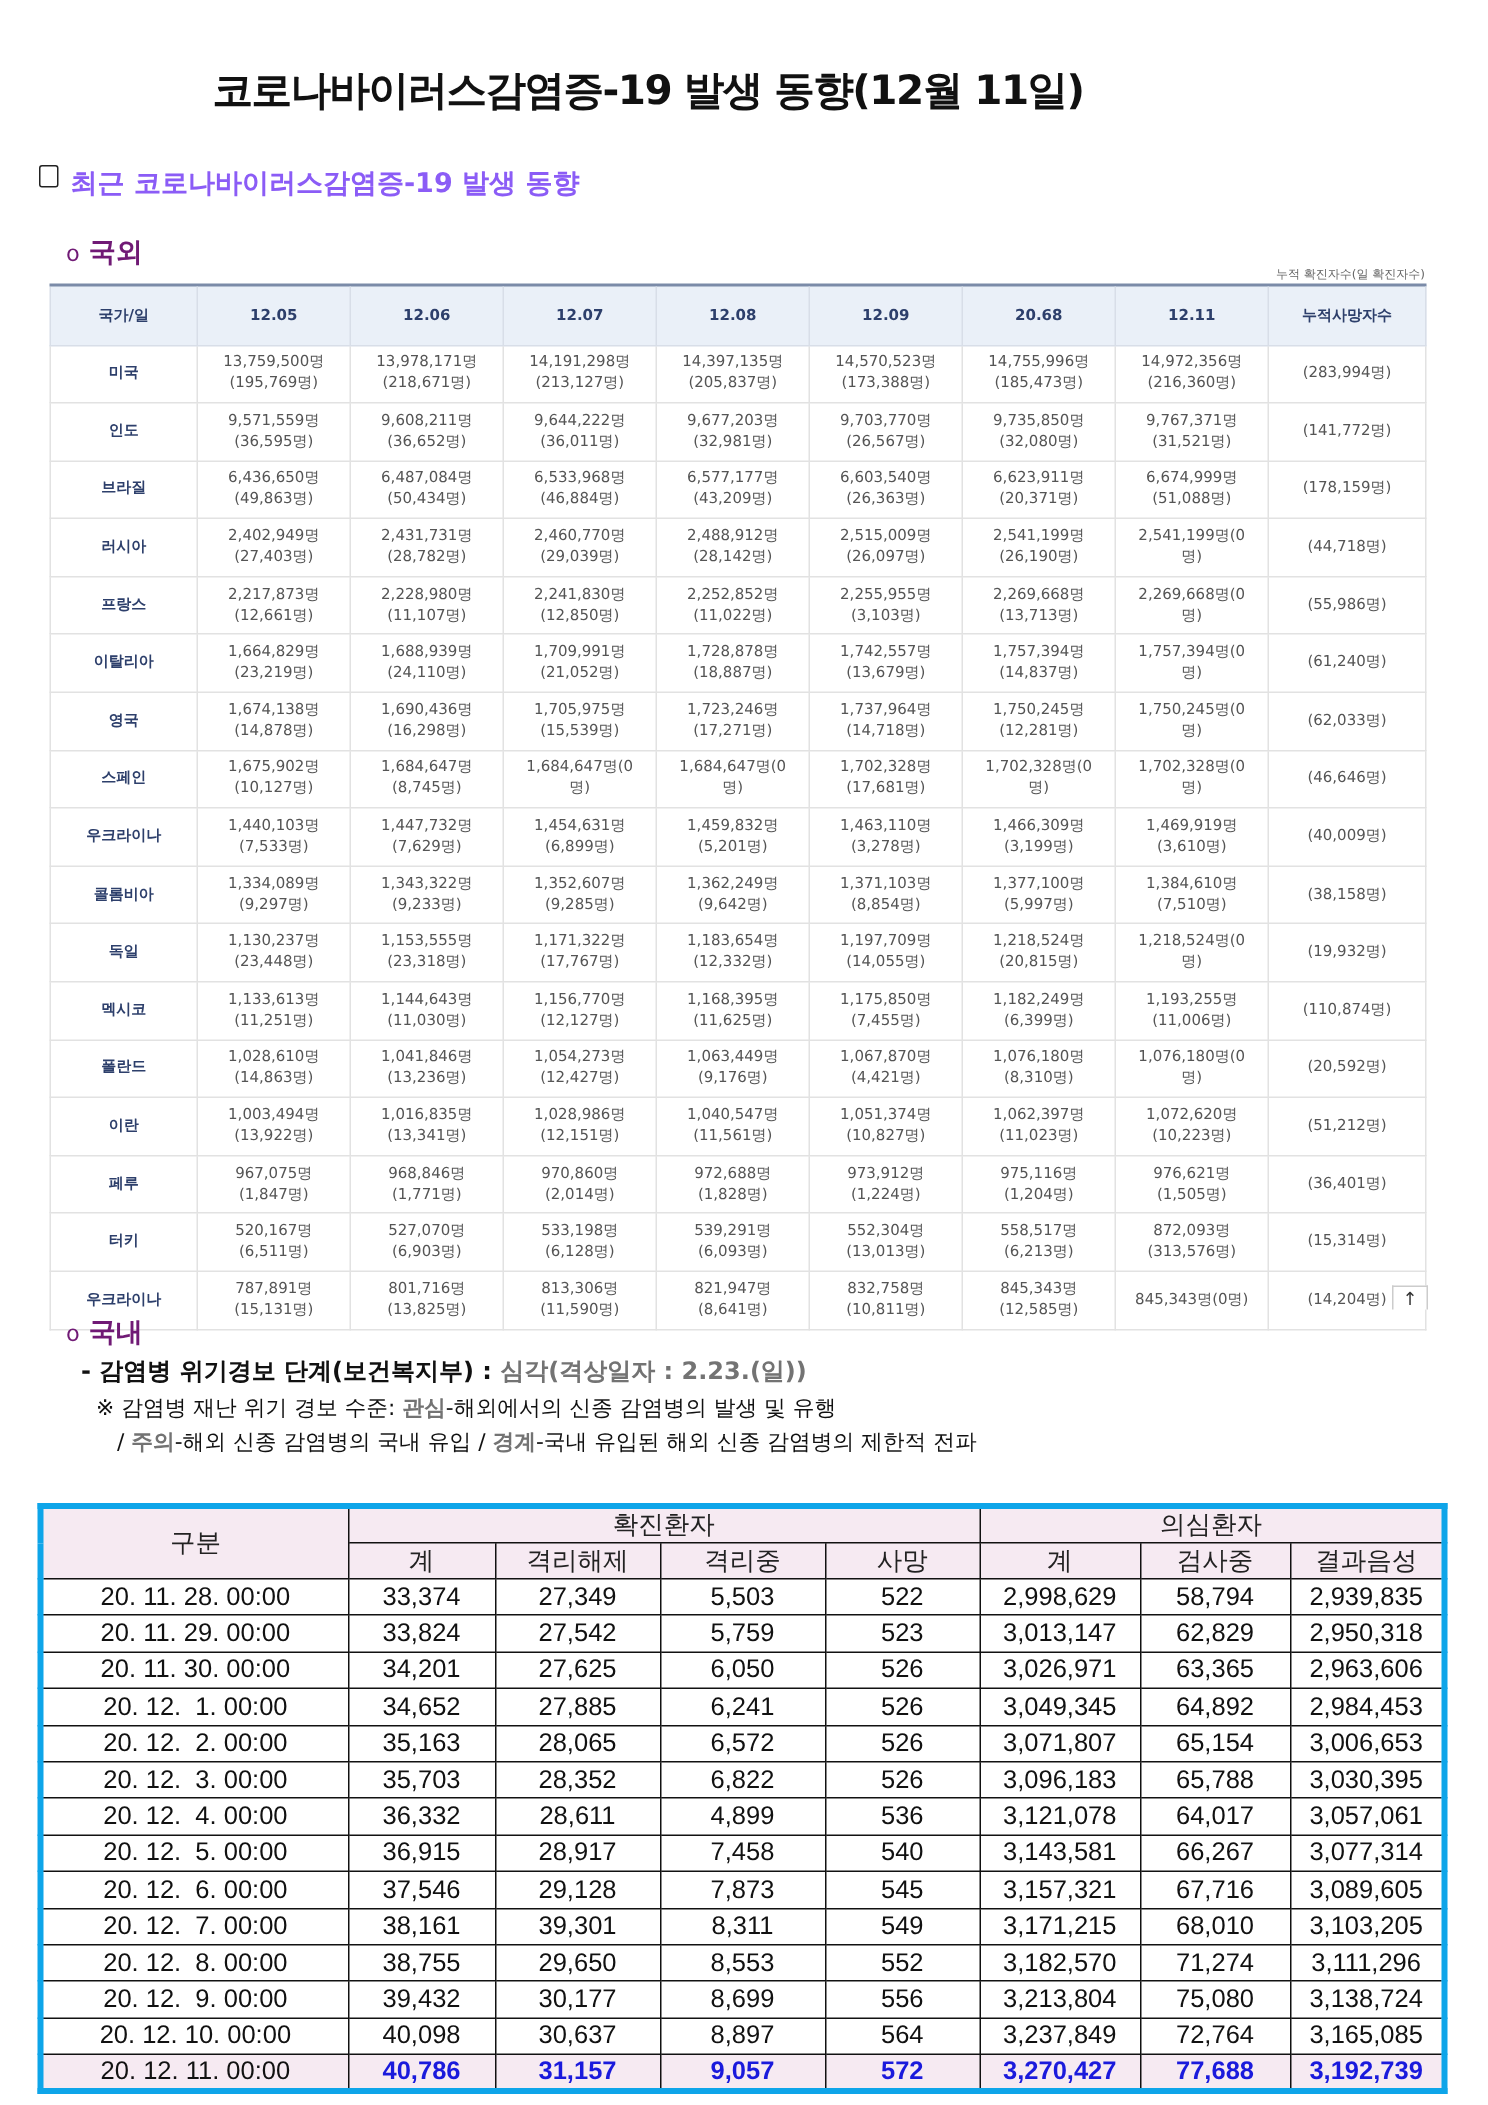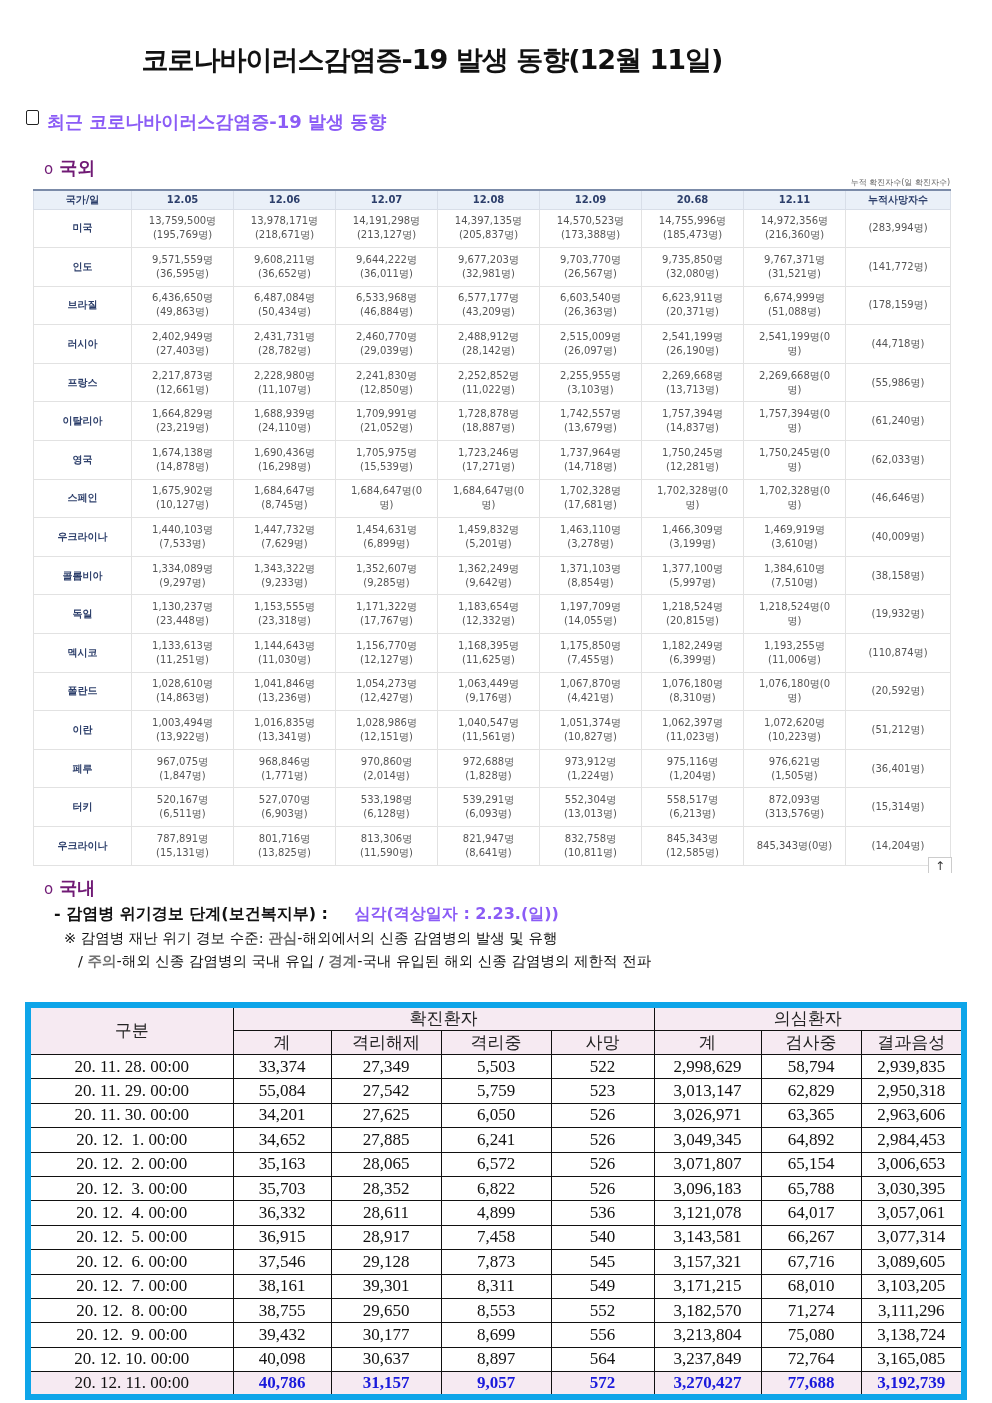--- a/index.html
+++ b/index.html
@@ -20,48 +20,48 @@
   .sub-foreign { top: 156px; }
   .sub-domestic { top: 876px; }
 
   .unit-note { position: absolute; right: 42px; top: 177px; font-size: 8px; color: #666; }
 
   
   .ftable-wrap { position: absolute; left: 33px; top: 189px; width: 917px; }
   table.ftable { border-collapse: collapse; width: 917px; table-layout: fixed; }
   table.ftable th {
     background: #eaf0f8; color: #2d3f6b; font-size: 10px; font-weight: bold;
-    height: 19px; border: 1px solid #d8dee8; border-top: 2px solid #7b8ba8;
+    height: 40px; border: 1px solid #d8dee8; border-top: 2px solid #7b8ba8;
   }
   table.ftable td {
     border: 1px solid #e2e2e2; text-align: center; vertical-align: middle;
     font-size: 10px; color: #555; line-height: 14px; height: 38.6px;
   }
   table.ftable td.country { color: #2d3f6b; font-weight: bold; font-size: 10px; }
   .cum, .daily { display: block; }
 
   .scroll-top-btn {
     position: absolute; left: 928px; top: 857px; width: 24px; height: 16px;
     border: 1px solid #ccc; border-bottom: none; background: #fff; font-size: 12px; line-height: 16px; text-align: center; color: #333;
   }
 
   
   .alert-line { position: absolute; left: 54px; top: 904px; font-size: 16px; font-weight: bold; color: #111; }
-  .alert-line .red { color: #8b5cf6; margin-left: 21px; }
+  .alert-line .red { color: #737373; }
   .note-line { position: absolute; font-size: 14.5px; color: #111; white-space: nowrap; }
   .note-1 { left: 64px; top: 929px; }
   .note-2 { left: 78px; top: 952px; }
   .note-3 { left: 78px; top: 975px; margin-top: 33px; }
   .blue { color: #737373; font-weight: bold; }
 
   
   table.dtable {
     position: absolute; left: 25px; top: 1002px; width: 936px;
-    border-collapse: collapse; table-layout: fixed; border: 6px solid #0ea5e9;
-    font-family: Liberation Serif, serif;
+    border-collapse: collapse; table-layout: fixed; border: 4px solid #0ea5e9;
+    font-family: Liberation Sans, sans-serif;
   }
   table.dtable th {
     background: #f6eaf2; font-weight: normal; font-size: 17px; color: #222;
     border: 1px solid #111; height: 24px; line-height: 22px;
   }
   table.dtable td {
     border: 1px solid #111; text-align: center; font-size: 17px; color: #111;
     height: 24.4px; line-height: 22px; white-space: pre;
   }
   table.dtable tr.latest td { background: #f6eaf2; }
@@ -712,21 +712,21 @@
         <td class="num">33,374</td>
         <td class="num">27,349</td>
         <td class="num">5,503</td>
         <td class="num">522</td>
         <td class="num">2,998,629</td>
         <td class="num">58,794</td>
         <td class="num">2,939,835</td>
       </tr>
       <tr>
         <td>20. 11. 29. 00:00</td>
-        <td class="num">55,084</td>
+        <td class="num">33,824</td>
         <td class="num">27,542</td>
         <td class="num">5,759</td>
         <td class="num">523</td>
         <td class="num">3,013,147</td>
         <td class="num">62,829</td>
         <td class="num">2,950,318</td>
       </tr>
       <tr>
         <td>20. 11. 30. 00:00</td>
         <td class="num">34,201</td>

